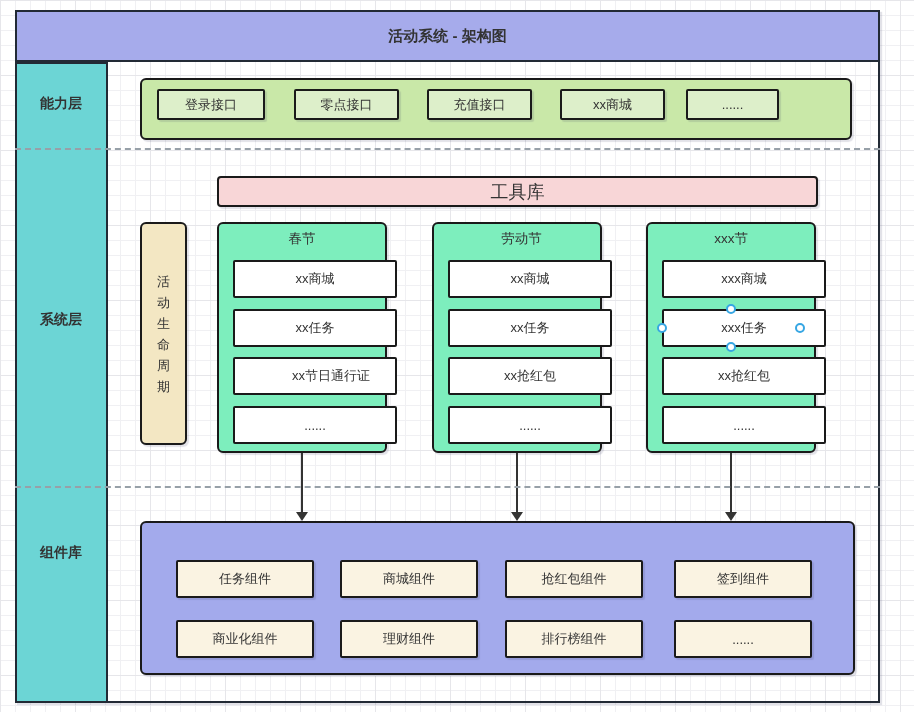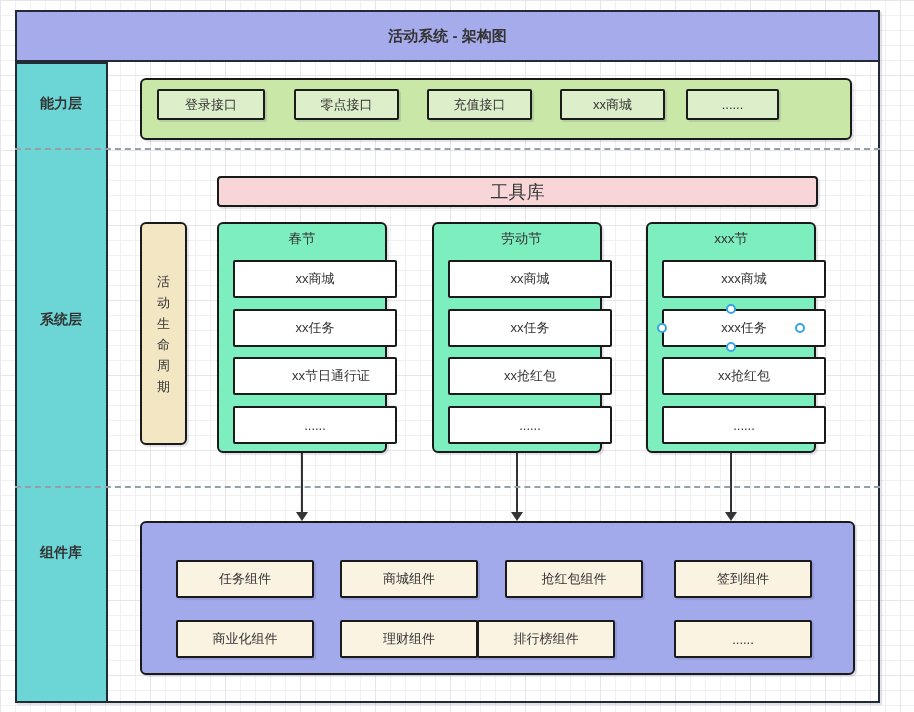--- a/index.html
+++ b/index.html
@@ -207,18 +207,18 @@
 </div>
 <div class="abs shape comp-box center" style="left:674px;top:560px;">
   <span>签到组件</span>
 </div>
 <div class="abs shape comp-box center" style="left:176px;top:620px;">
   <span>商业化组件</span>
 </div>
 <div class="abs shape comp-box center" style="left:340px;top:620px;">
   <span>理财组件</span>
 </div>
-<div class="abs shape comp-box center" style="left:477px;top:620px;font-family:Liberation Mono, monospace;">
+<div class="abs shape comp-box center" style="left:505px;top:620px;font-family:Liberation Mono, monospace;">
   <span>排行榜组件</span>
 </div>
 <div class="abs shape comp-box center" style="left:674px;top:620px;">
   <span>......</span>
 </div>
 
 </body></html>

